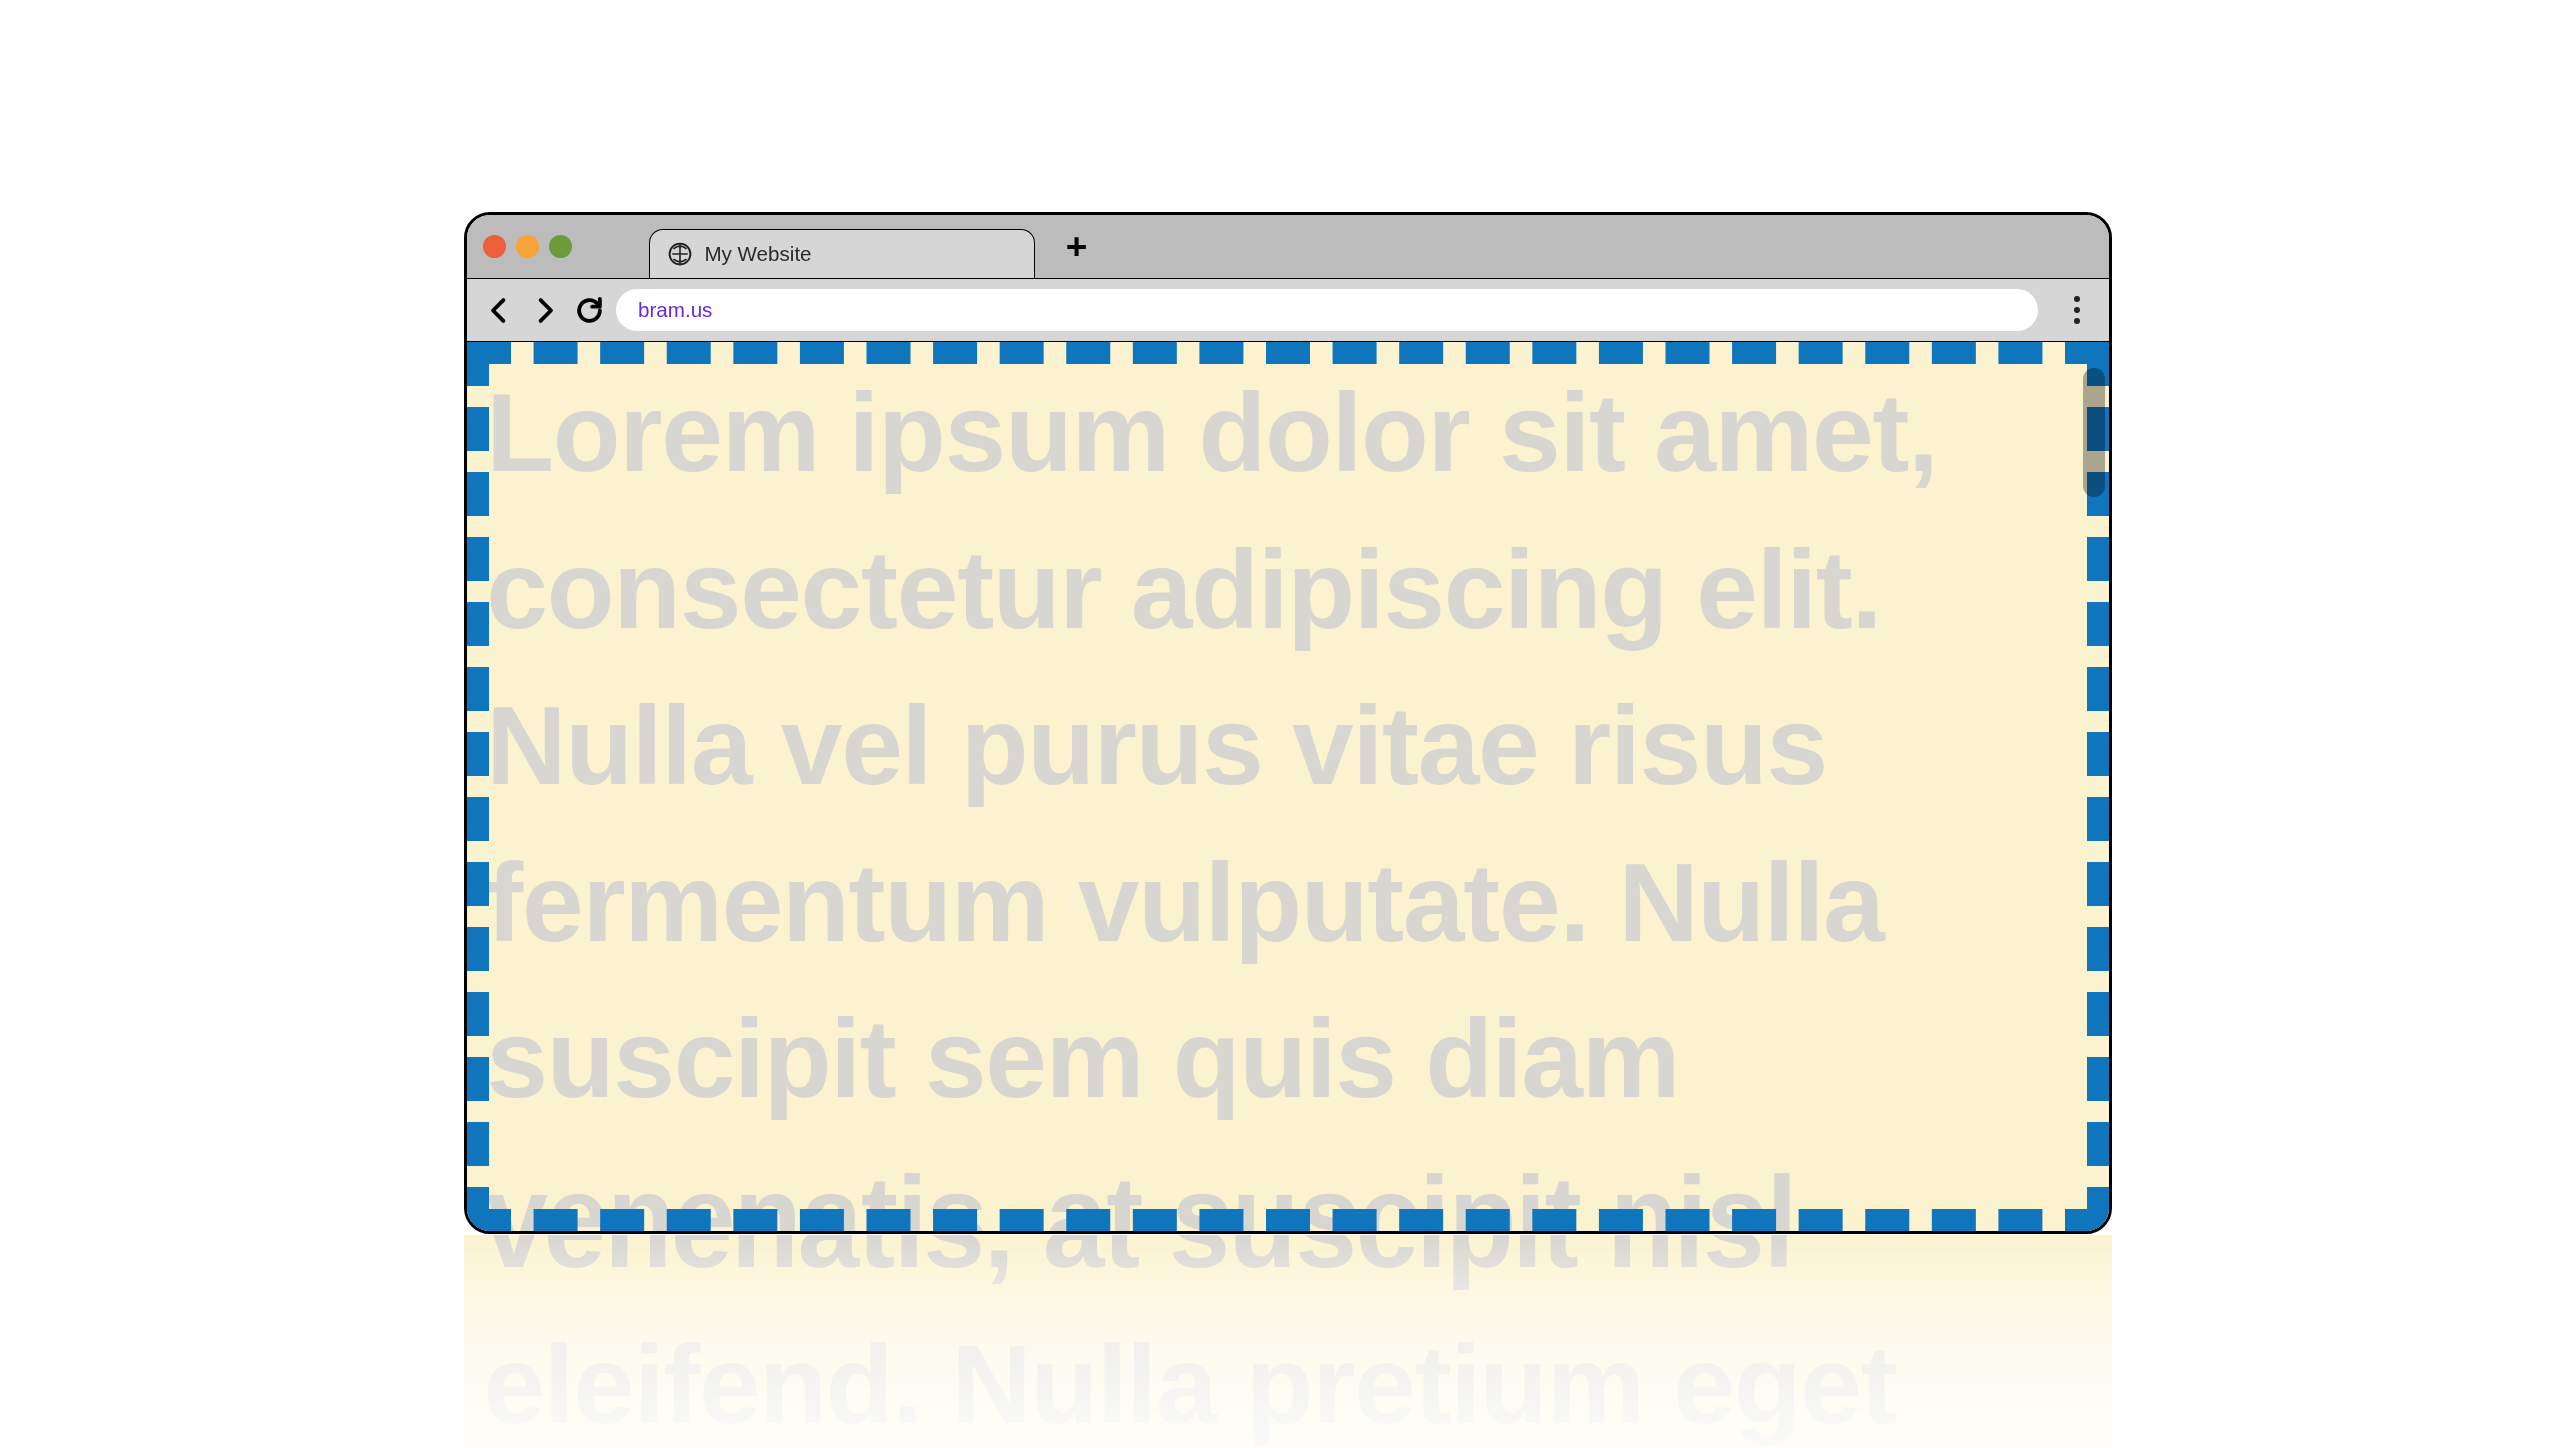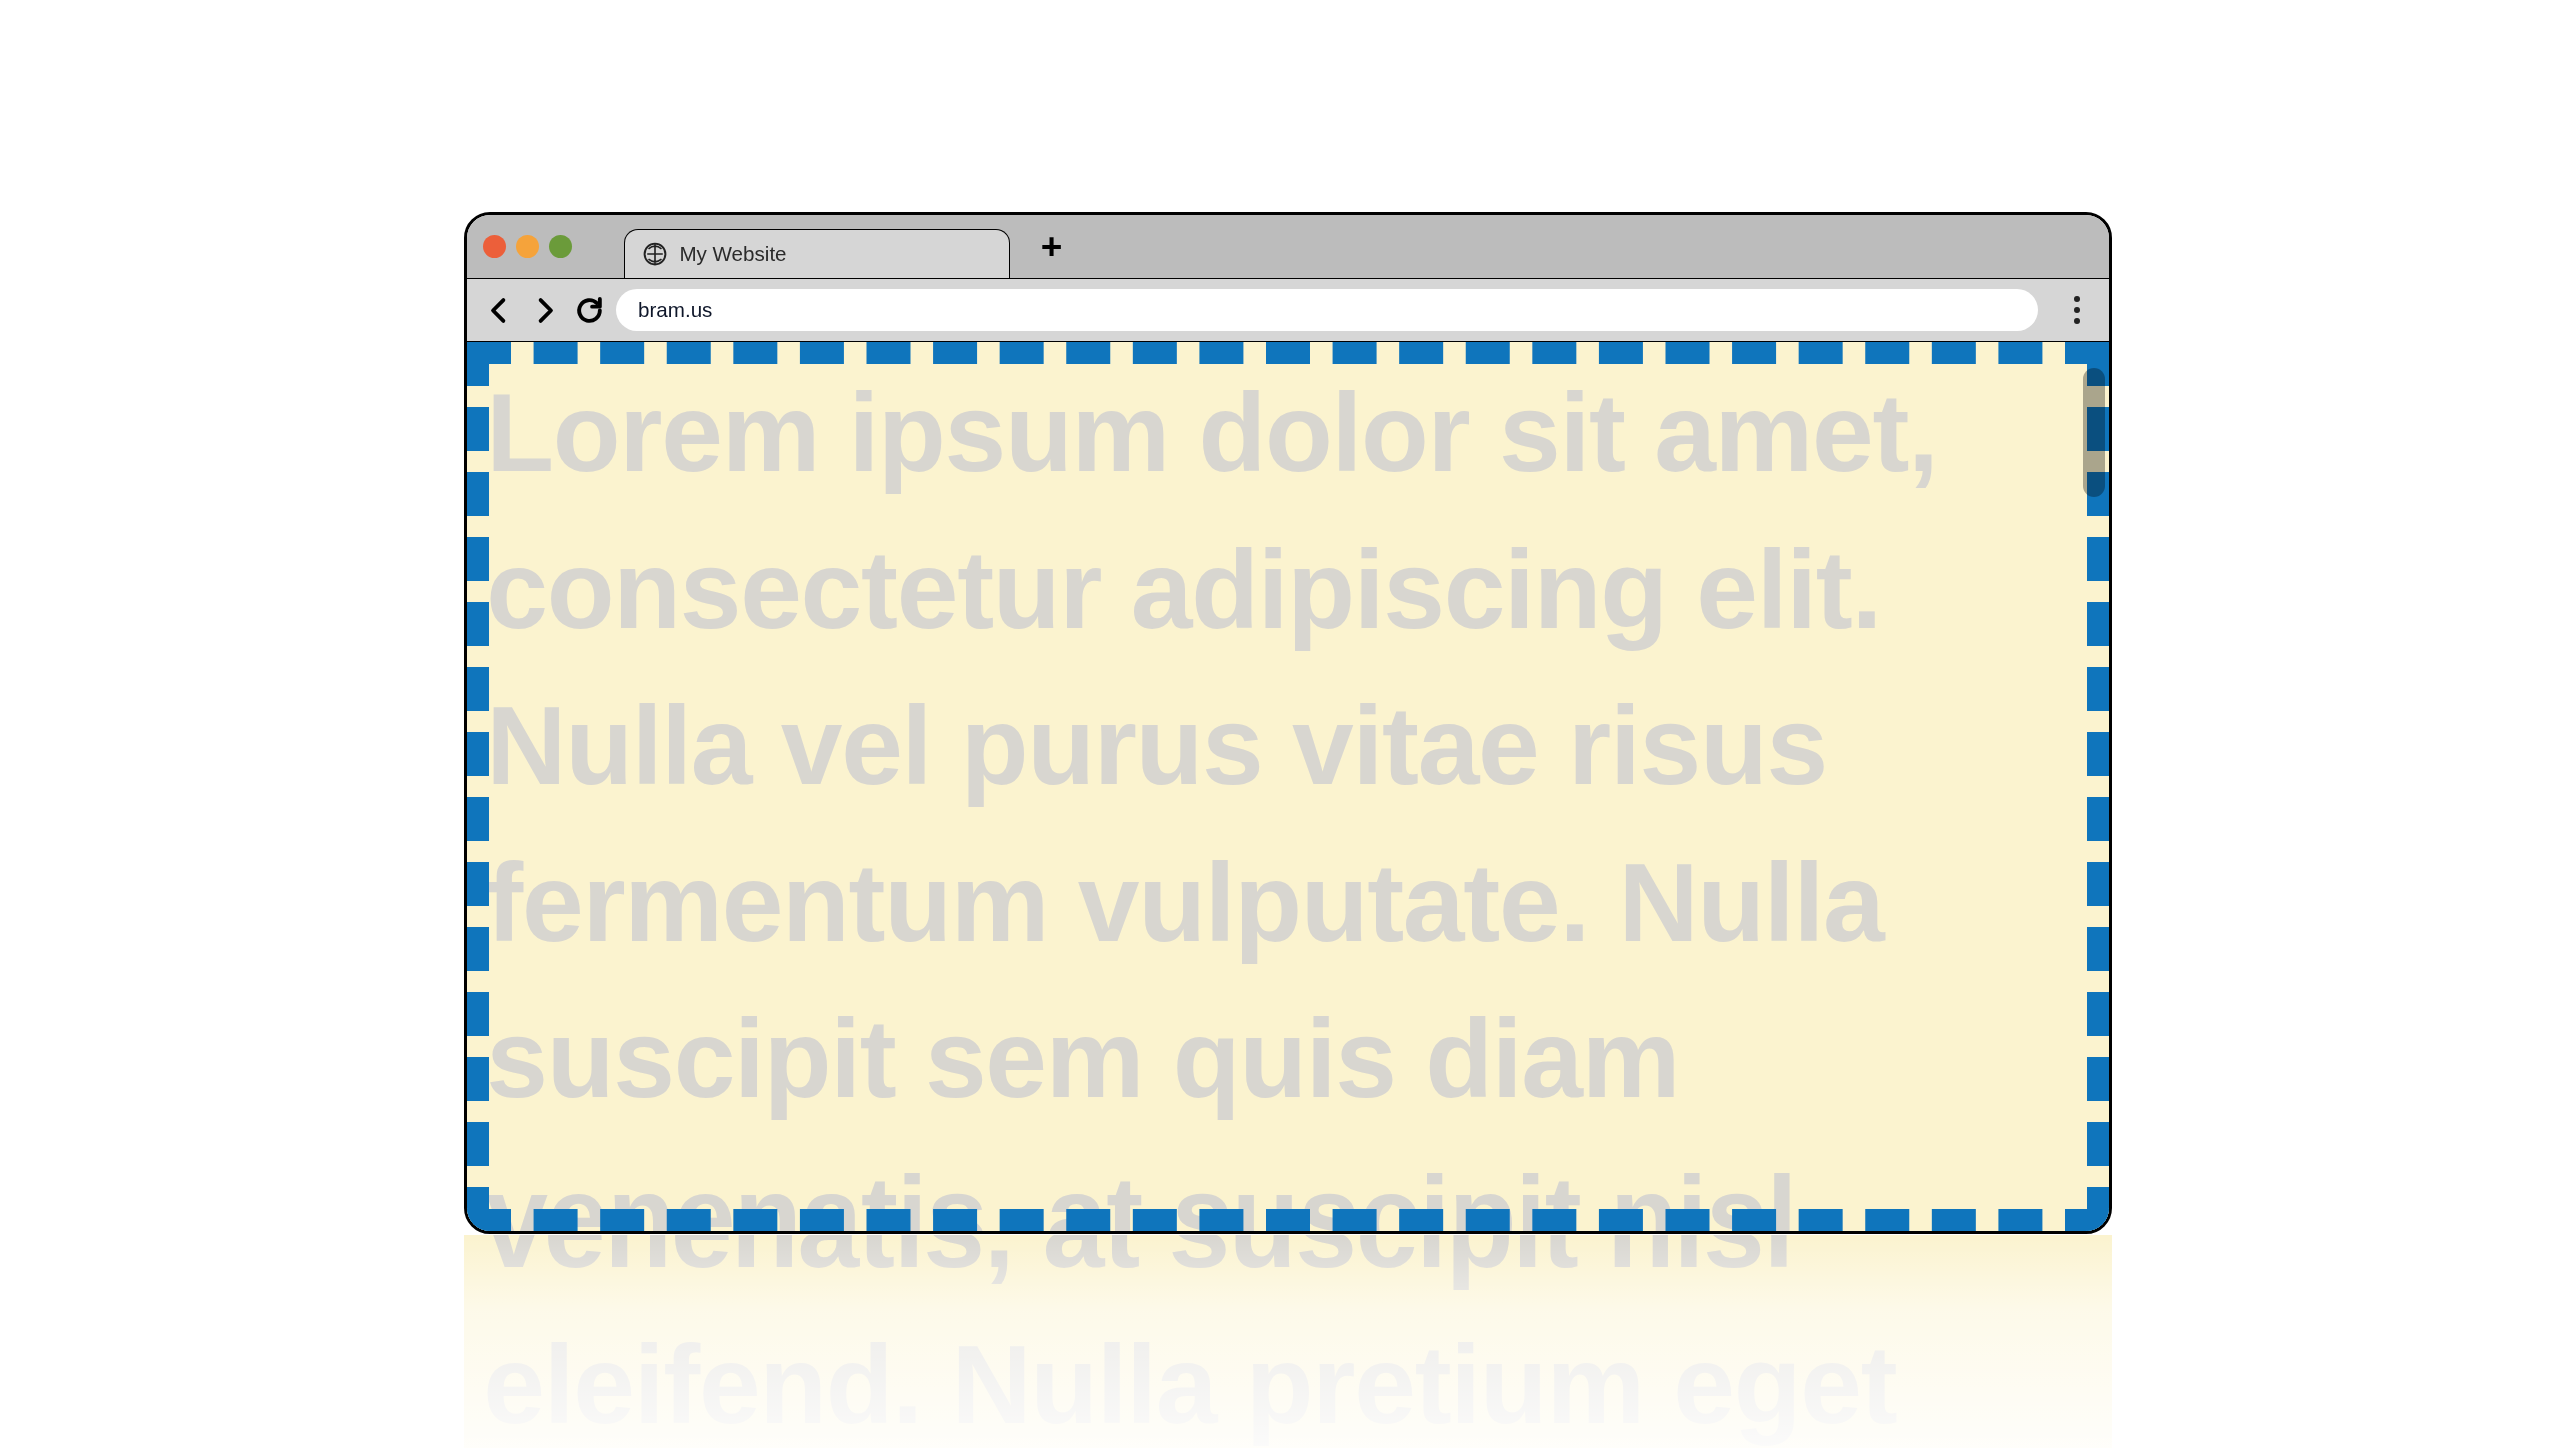--- a/index.html
+++ b/index.html
@@ -46,20 +46,21 @@
     background: #d6d6d6;
     border: 1.3px solid #000;
     border-bottom: none;
     border-top-left-radius: 14px;
     border-top-right-radius: 14px;
     display: flex;
     align-items: center;
     padding: 0 16.7px;
     gap: 11.6px;
     align-self: flex-end;
+    margin-left: 25px;
   }
   .tab-favicon { width: 26px; height: 26px; display:flex; align-items:center; justify-content:center; }
   .tab-favicon svg { width: 26px; height: 26px; }
   .tab-title { font-size: 20.6px; color: #2a2a2a; }
 
   .newtab {
     width: 39px; height: 39px;
     margin-left: 22px;
     display:flex; align-items:center; justify-content:center;
     font-size: 37px; font-weight: 600; color:#000;
@@ -85,21 +86,21 @@
 
   .omnibox {
     flex: 1;
     height: 42px;
     background: #fff;
     border-radius: 21px;
     display: flex;
     align-items: center;
     padding: 0 22px;
     font-size: 20.6px;
-    color: #0f172a;
+    color: #6d28d9;
   }
 
   .menu-btn {
     width: 36px; height: 36px;
     display:flex; align-items:center; justify-content:center;
     cursor: pointer;
     margin-left: 11.6px;
   }
   .menu-dot { width: 5.8px; height: 5.8px; background:#222; border-radius:50%; }
   .menu-btn .dots { display:flex; flex-direction:column; gap:5.2px; }

